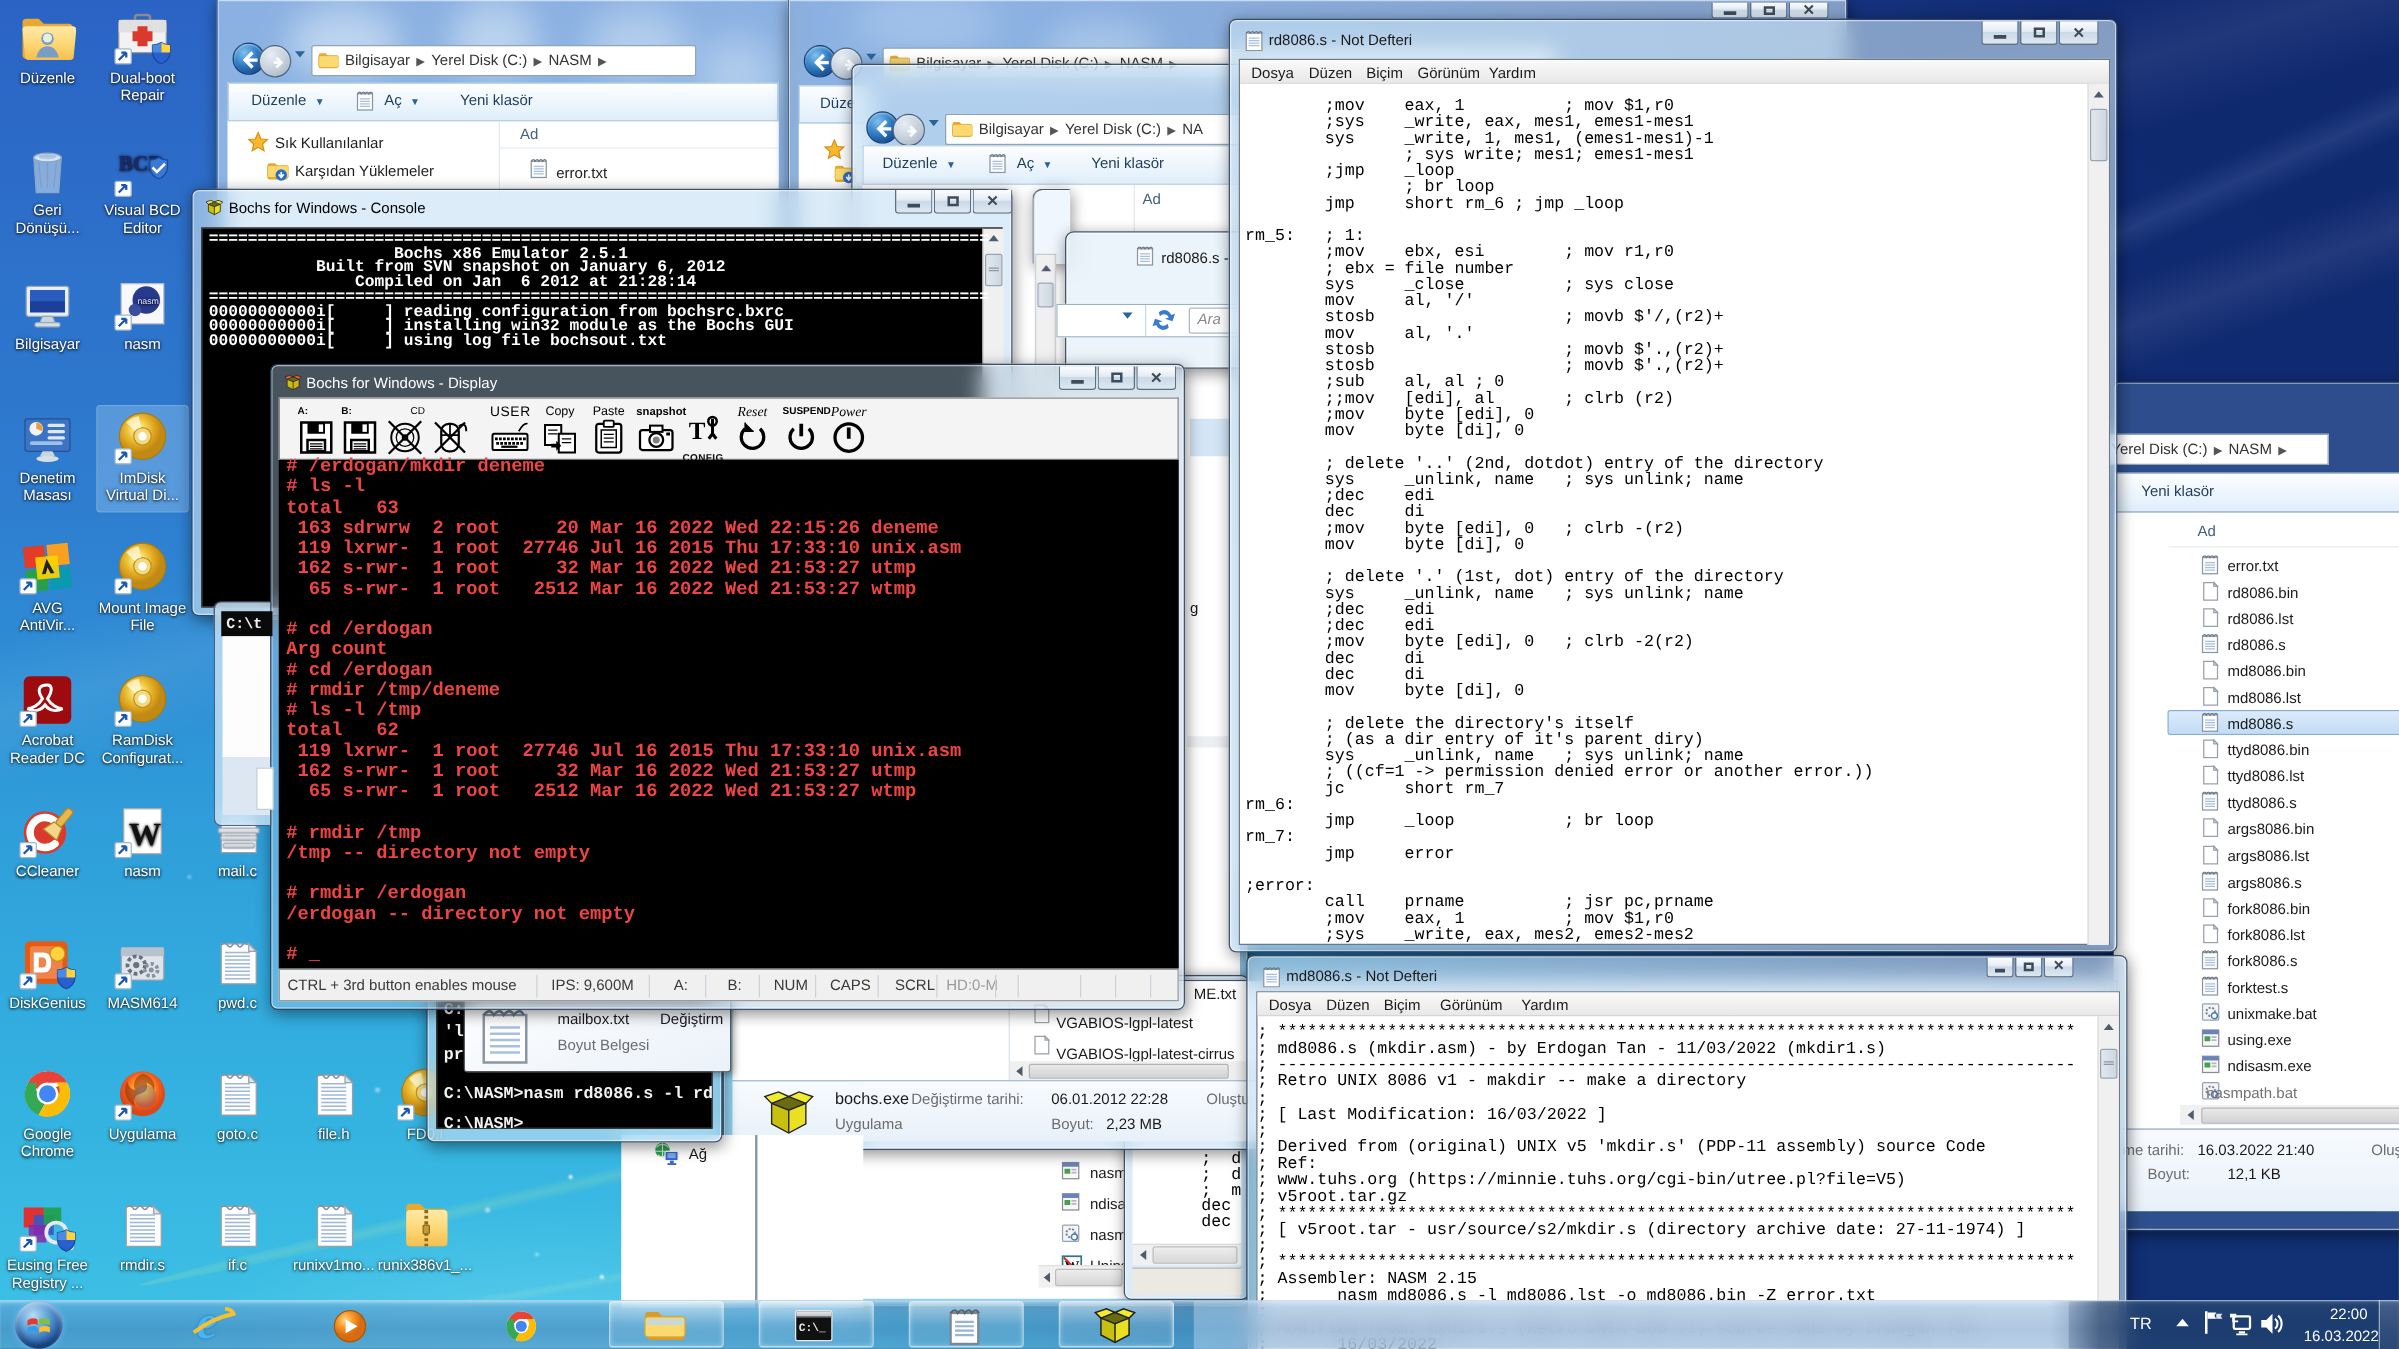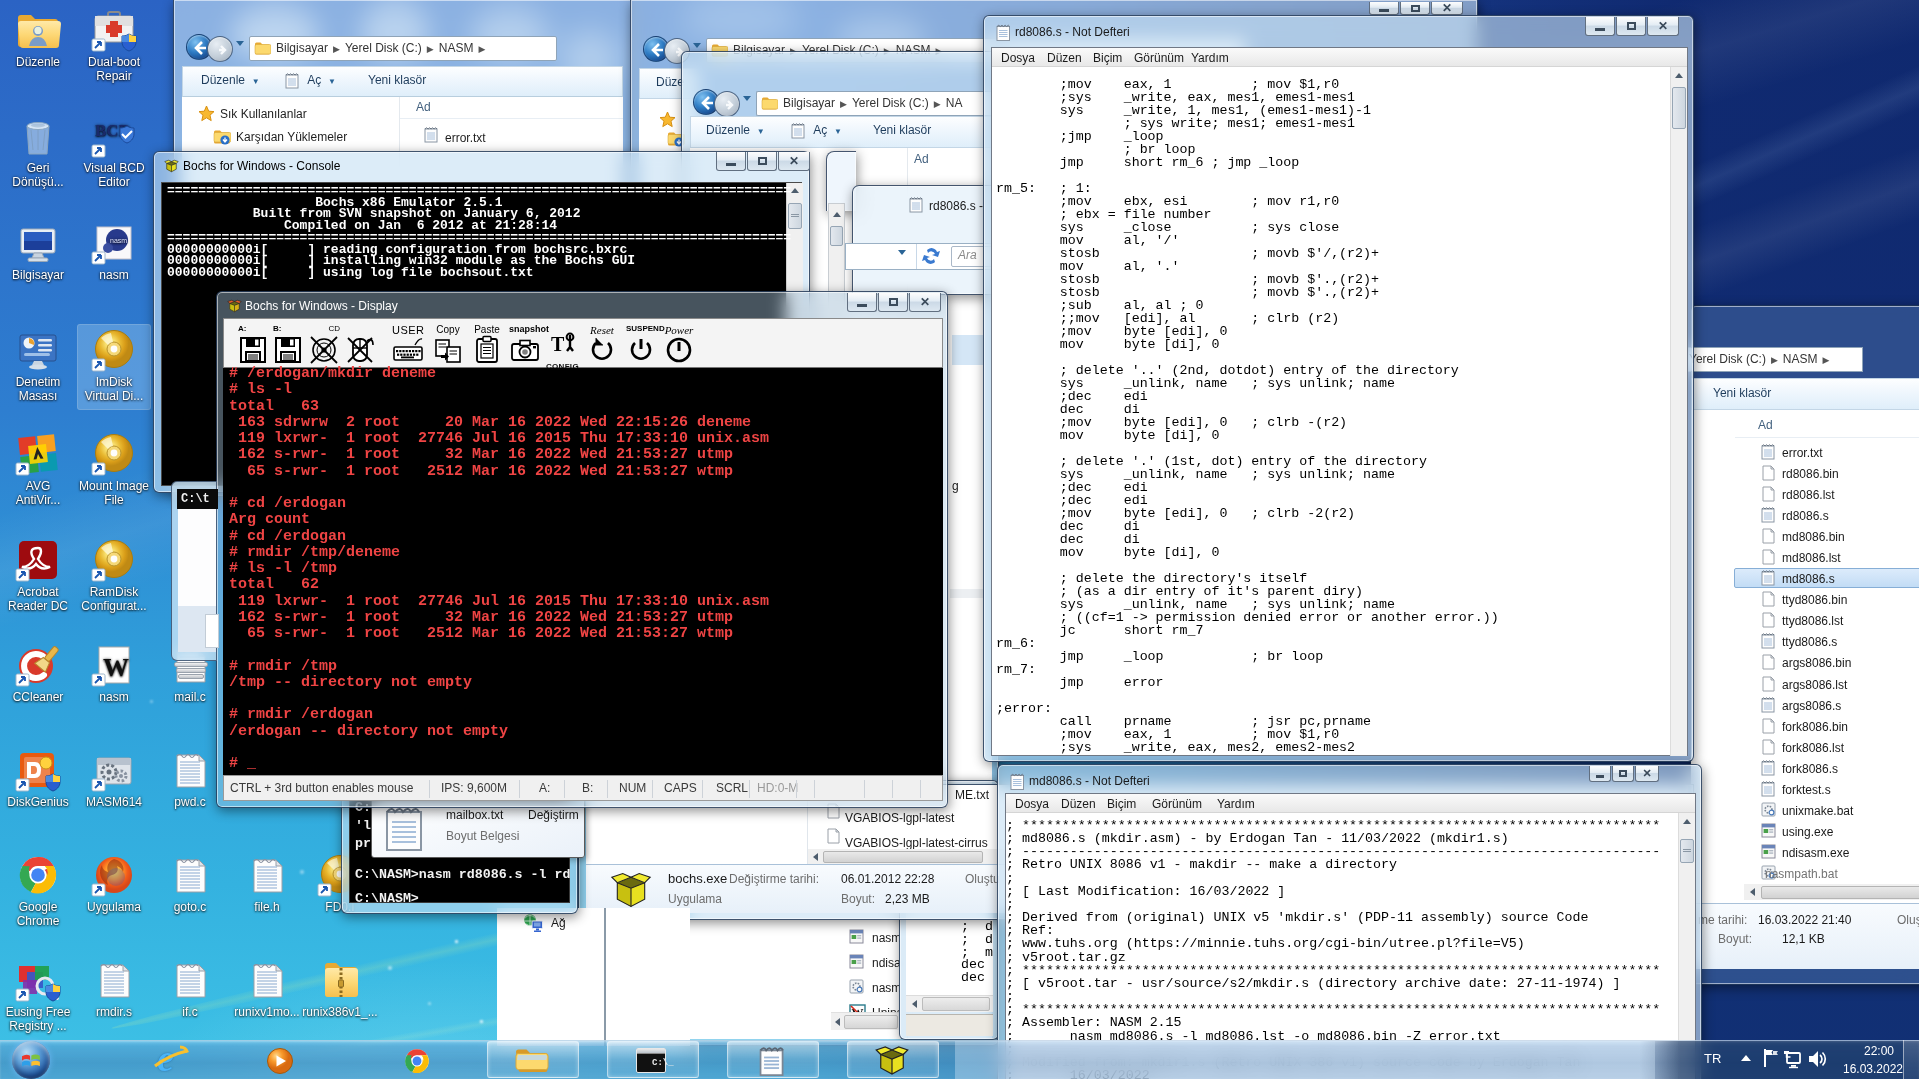--- a/index.html
+++ b/index.html
@@ -1390,21 +1390,21 @@
       <path d="M15.9 39.2 a18 18 0 0 0 22.6 -8.1 l-8.8 -13.3 a9 9 0 0 1 -6.8 8.5 Z" fill="#fbbc05"></path>
       <path d="M38.5 31.1 A18 18 0 0 0 38.6 13 H29.8 a9 9 0 0 1 0 13.3 Z" fill="#fbbc05"></path>
       <circle cx="23" cy="22" r="8.6" fill="#fff"></circle>
       <circle cx="23" cy="22" r="6.8" fill="#4285f4"></circle>
     </svg>
     <svg class="a" style="left:514px;top:1046px" width="36" height="29" viewBox="0 0 36 29">
       <path d="M2 6 q0 -2.5 2.5 -2.5 h8 l3.5 3.5 h15 q2.5 0 2.5 2.5 v14 q0 2.5 -2.5 2.5 h-24 q-2.5 0 -2.5 -2.5 Z" fill="#d89a28"></path>
       <path d="M2 10 q0 -2.5 2.5 -2.5 h27 q2.5 0 2.5 2.5 v11 q0 2.5 -2.5 2.5 h-27 q-2.5 0 -2.5 -2.5 Z" fill="#fcd96e" stroke="#d8a93c"></path>
       <path d="M4 9 h27 q2 0 2 2 l-1 3 h-29 Z" fill="#bdd7ee" opacity=".85"></path>
     </svg>
-    <div class="a" style="left:636px;top:1048px;width:30px;height:25px;background:#111;border:1px solid #e8e8e8;border-radius:2px"><div style="height:5px;background:linear-gradient(#e8e8e8,#bcc4cc);border-bottom:1px solid #888"></div><span style="color:#e8e8e8;font:bold 9px 'Liberation Mono';padding-left:15px">C:\_</span></div>
+    <div class="a" style="left:636px;top:1048px;width:30px;height:25px;background:#111;border:1px solid #e8e8e8;border-radius:2px"><div style="height:5px;background:linear-gradient(#e8e8e8,#bcc4cc);border-bottom:1px solid #888"></div><span style="color:#e8e8e8;font:bold 9px 'Liberation Mono';padding-left:2px">C:\_</span></div>
     <svg class="a" style="left:758px;top:1046px" width="28" height="30" viewBox="0 0 15 17">
       <rect x="1" y="2.5" width="12.5" height="14" fill="#fdfdfd" stroke="#7a8694"></rect>
       <path d="M1 2.5 q2 -2.5 3.2 0 q2 -2.5 3.2 0 q2 -2.5 3.2 0 q2 -2.5 3.1 0" fill="none" stroke="#5a6674" stroke-width="1"></path>
       <line x1="3" y1="6.5" x2="11.5" y2="6.5" stroke="#98b4d4"></line>
       <line x1="3" y1="8.5" x2="11.5" y2="8.5" stroke="#98b4d4"></line>
       <line x1="3" y1="10.5" x2="11.5" y2="10.5" stroke="#98b4d4"></line>
       <line x1="3" y1="12.5" x2="11.5" y2="12.5" stroke="#98b4d4"></line>
     </svg>
     <svg class="a" style="left:874px;top:1044px" width="36" height="33" viewBox="0 0 46 44">
       <path d="M8 14 L23 20 L38 14 L38 32 L23 40 L8 32 Z" fill="#e8e020"></path>

